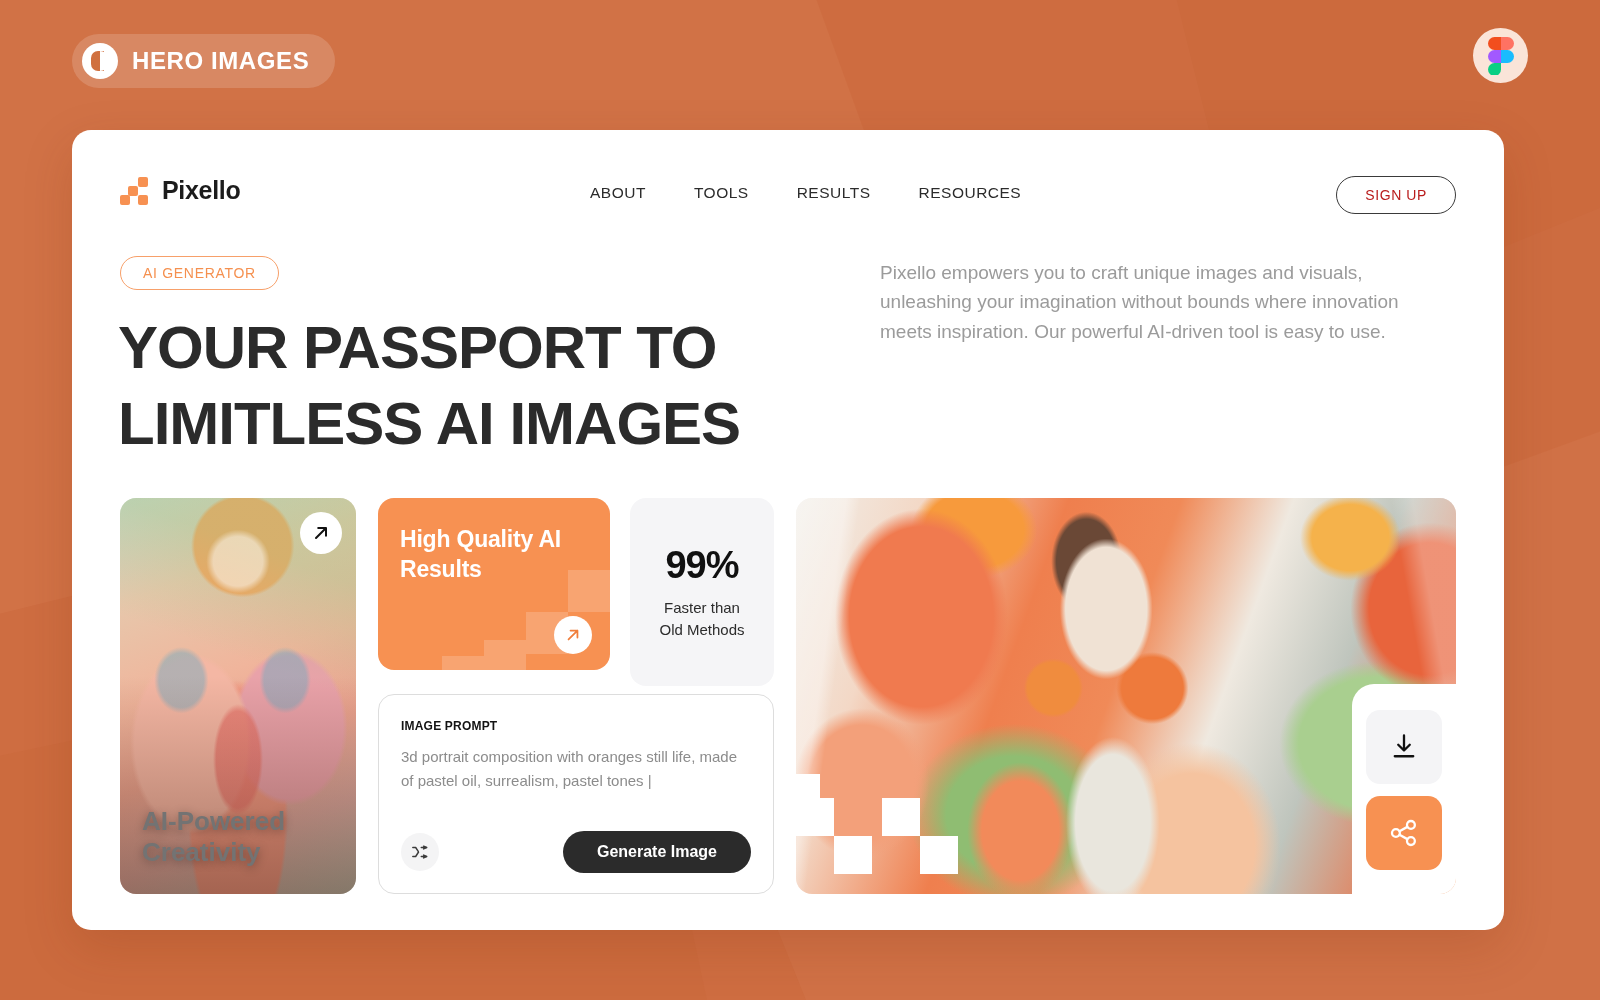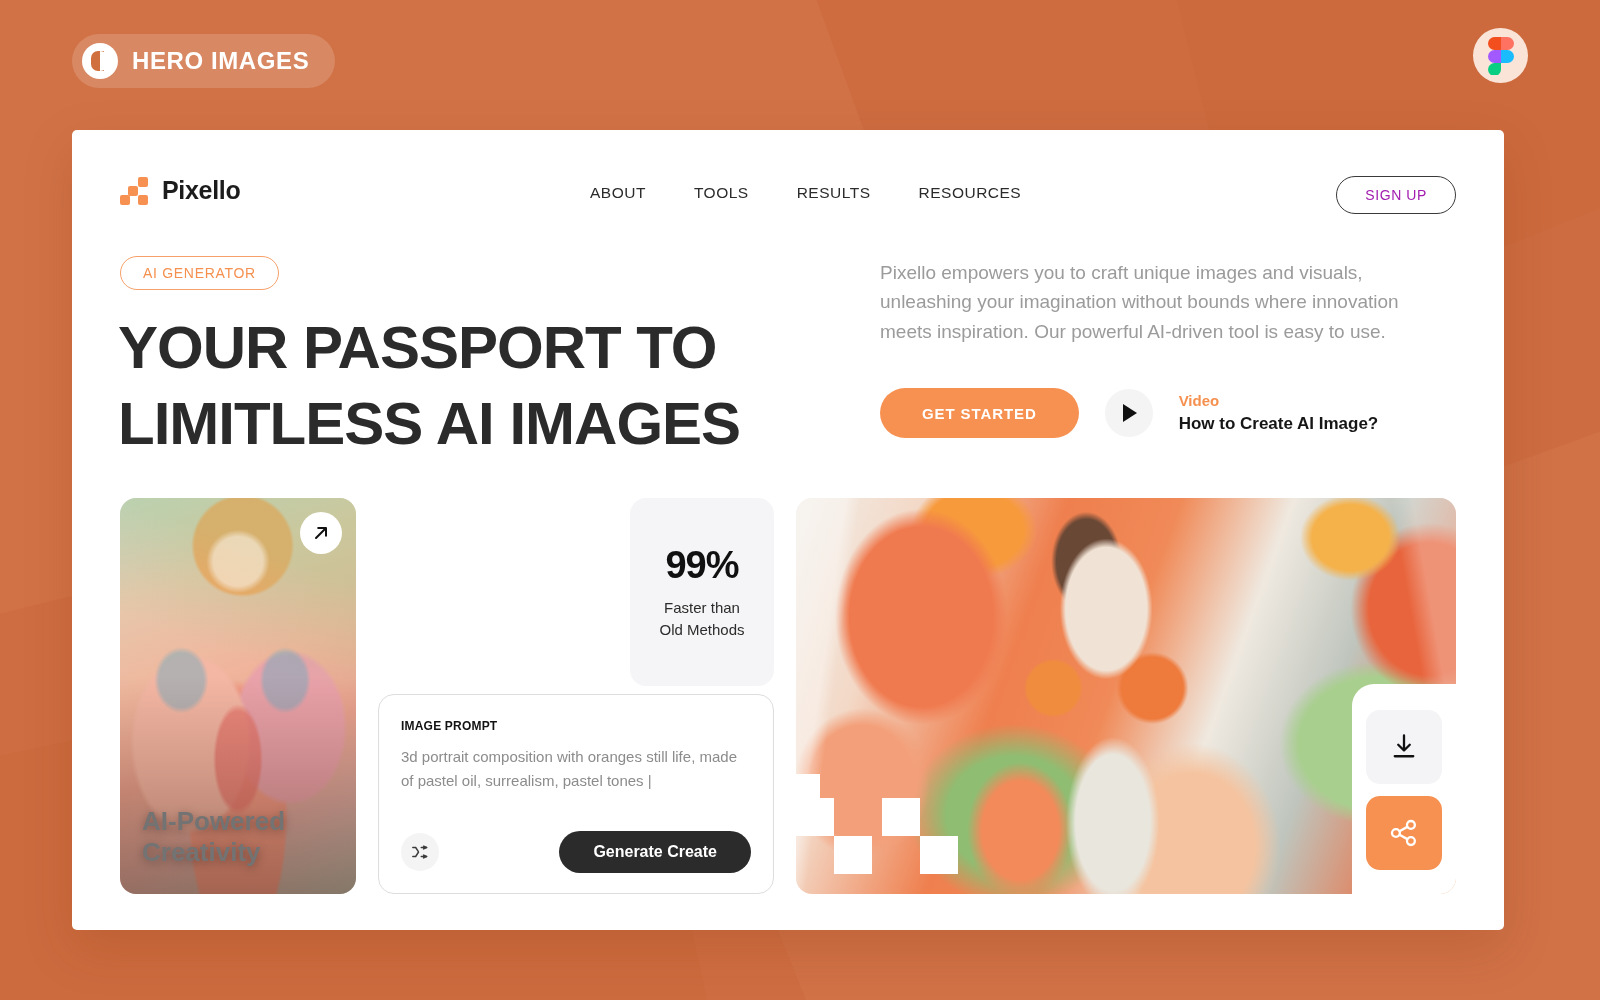--- a/index.html
+++ b/index.html
@@ -44,37 +44,37 @@
   }
   .figma-btn{
     position:absolute; right:72px; top:28px; width:55px; height:55px;
     border-radius:50%; background:#fae4d8;
     display:flex; align-items:center; justify-content:center;
   }
 
   
   .card {
     position:absolute; left:72px; top:130px; width:1432px; height:800px;
-    background:#fff; border-radius:5px; overflow:hidden;
+    background:#fff; border-radius:19px; overflow:hidden;
     box-shadow:0 18px 50px rgba(120,45,10,.18);
   }
 
   
   .nav { position:absolute; left:48px; top:42px; right:48px; height:48px; }
   .brand { position:absolute; left:0; top:4px; display:flex; align-items:center; gap:12px; }
   .brand-mark { position:relative; width:30px; height:28px; }
   .brand-mark i { position:absolute; width:10px; height:10px; background:#f79152; border-radius:2px; display:block; }
   .bm1{ left:18px; top:0; } .bm2{ left:8px; top:9px; } .bm3{ left:0; top:18px; } .bm4{ left:18px; top:18px; }
   .brand-name { font-size:25px; font-weight:bold; color:#1c1c1c; letter-spacing:-.3px; }
   .nav-links { position:absolute; left:470px; top:12px; display:flex; gap:48px; }
   .nav-links a { font-size:15.5px; color:#2b2b2b; text-decoration:none; letter-spacing:.5px; }
   .signup {
     position:absolute; right:0; top:4px; height:38px; padding:0 28px;
     border:1.4px solid #3a3a3a; border-radius:19px; background:transparent;
-    font-size:14px; color:#a21caf; letter-spacing:.6px; cursor:pointer;
+    font-size:14px; color:#b91c1c; letter-spacing:.6px; cursor:pointer;
     font-family:"Liberation Sans", sans-serif;
   }
 
   
   .pill {
     position:absolute; left:48px; top:126px; height:34px; padding:0 22px;
     border:1.4px solid #f7a06a; border-radius:17px;
     display:flex; align-items:center; color:#f5904f; font-size:14px; letter-spacing:.7px;
   }
   h1.headline {
@@ -279,62 +279,64 @@
     </div>
     <button class="signup">SIGN UP</button>
   </div>
 
   <div class="pill">
     <span>AI GENERATOR</span>
   </div>
   <h1 class="headline">YOUR PASSPORT TO LIMITLESS AI IMAGES</h1>
   <p class="lead">Pixello empowers you to craft unique images and visuals, unleashing your imagination without bounds where innovation meets inspiration. Our powerful AI-driven tool is easy to use.</p>
 
-  <div class="cta-row">
-    <button class="get-started">GET STARTED</button>
-    <div class="play-btn">
-        <span class="tri"></span>
-      </div>
-    <div class="video-txt">
-      <div class="vl">Video</div>
-      <div class="vt">How to Create AI Image?</div>
-    </div>
-  </div>
 
   <div class="showcase">
 
     <div class="img-card">
       <div class="art art-portrait"></div>
       <div class="corner-btn">
         <svg width="18" height="18" viewBox="0 0 18 18">
           <path d="M4 14L14 4M6.2 4H14v7.8" stroke="#111" stroke-width="2" fill="none" stroke-linecap="round" stroke-linejoin="round"></path>
         </svg>
       </div>
       <div class="img-caption">AI-Powered Creativity</div>
     </div>
 
+    <div class="quality-card">
+      <div class="qp qp1"></div>
+        <div class="qp qp2"></div>
+        <div class="qp qp3"></div>
+        <div class="qp qp4"></div>
+      <h3>High Quality AI Results</h3>
+      <div class="qbtn">
+        <svg width="16" height="16" viewBox="0 0 18 18">
+          <path d="M4 14L14 4M6.2 4H14v7.8" stroke="#f07f3c" stroke-width="2" fill="none" stroke-linecap="round" stroke-linejoin="round"></path>
+        </svg>
+      </div>
+    </div>
 
     <div class="stat-card">
       <div class="num">99%</div>
       <div class="lbl">
         <div>Faster than</div>
         <div>Old Methods</div>
       </div>
     </div>
 
     <div class="prompt-card">
       <div class="plabel">IMAGE PROMPT</div>
       <div class="ptext">3d portrait composition with oranges still life, made of pastel oil, surrealism, pastel tones |</div>
       <div class="prompt-foot">
         <div class="shuffle-btn">
           <svg width="18" height="18" viewBox="0 0 20 20">
             <path d="M2 5h3.2l3 4.6M2 15h3.2l3.2-5M14 3.5L17.5 5 14 6.6M14 13.4L17.5 15 14 16.6M11.4 5h6M11.4 15h6" stroke="#3a3a3a" stroke-width="1.6" fill="none" stroke-linecap="round" stroke-linejoin="round"></path>
           </svg>
         </div>
-        <button class="gen-btn">Generate Create</button>
+        <button class="gen-btn">Generate Image</button>
       </div>
     </div>
 
     <div class="hero-img">
       <div class="hero-art"></div>
       <div class="px px6"></div>
         <div class="px px1"></div>
         <div class="px px2"></div>
       <div class="px px4"></div>
         <div class="px px5"></div>

